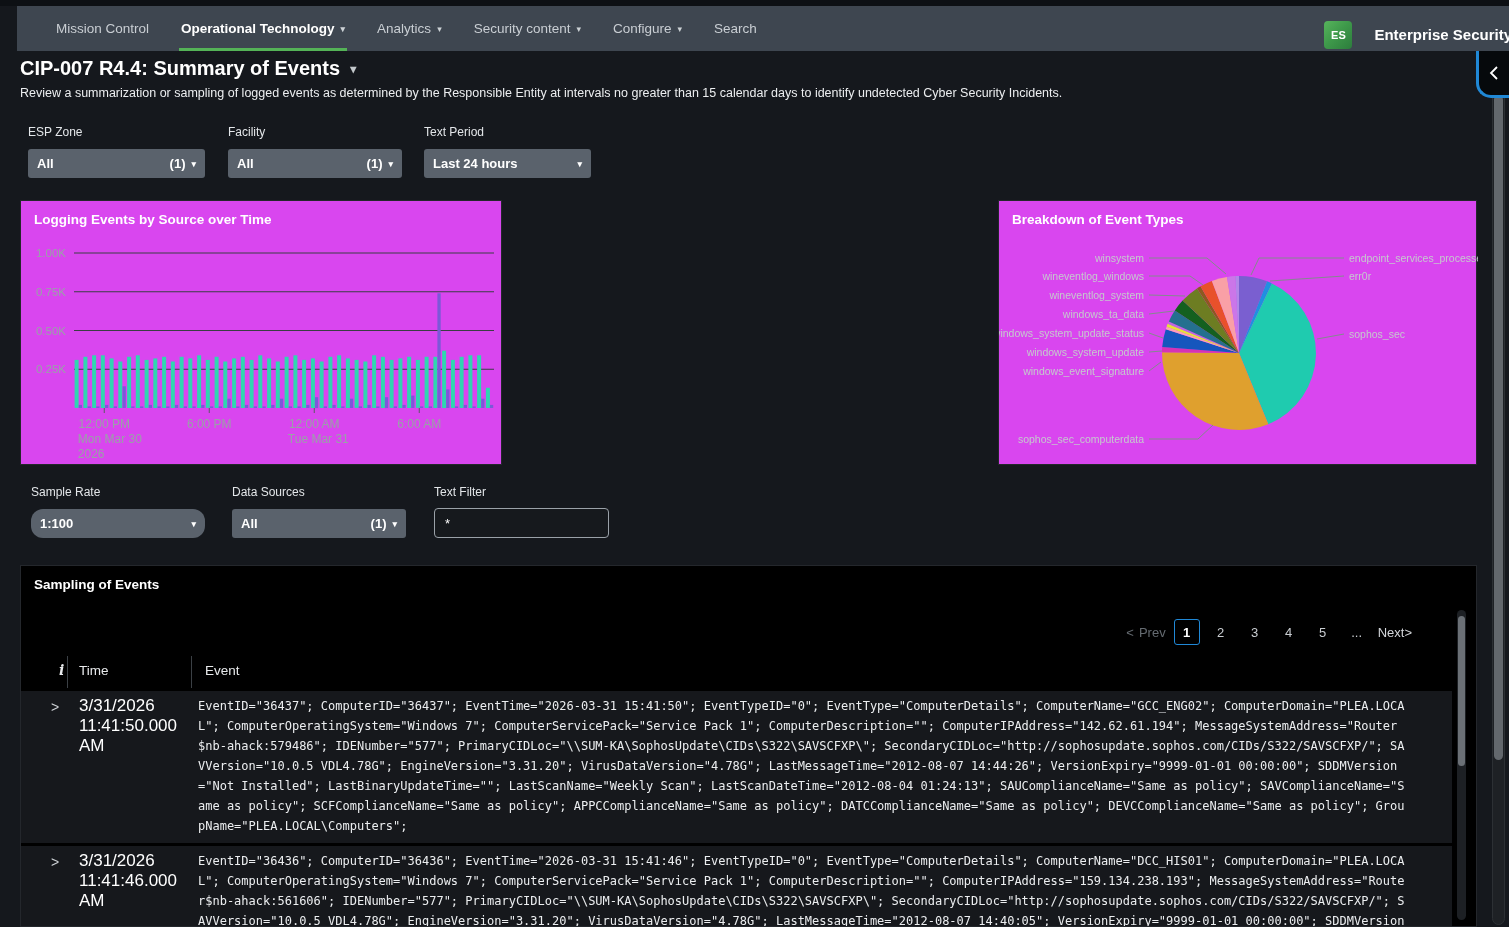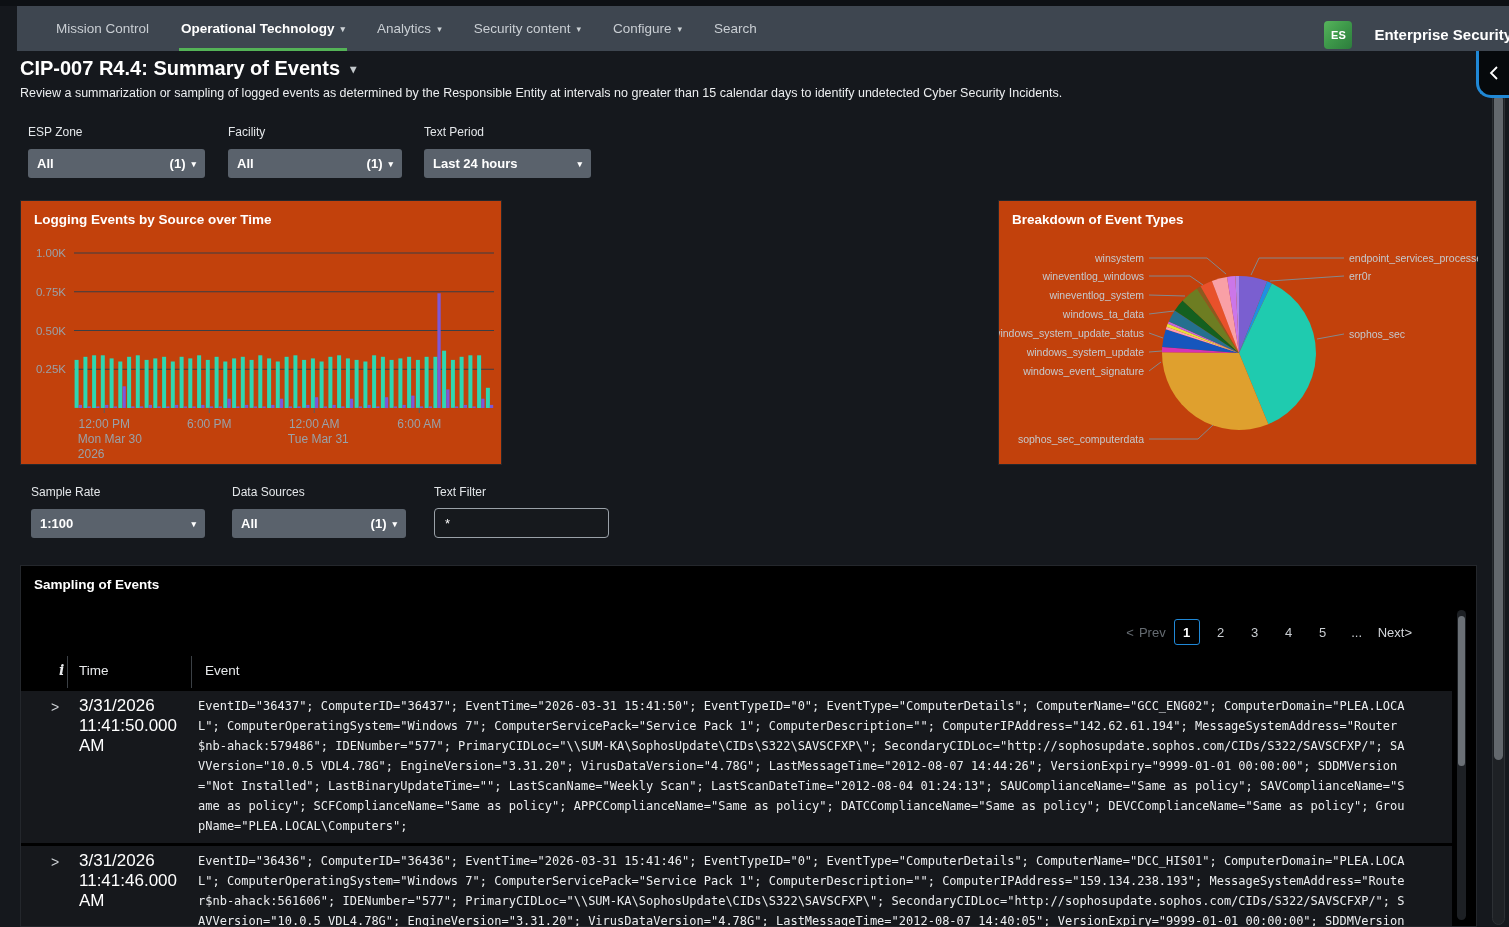--- a/index.html
+++ b/index.html
@@ -32,21 +32,21 @@
   .f-label { position:absolute; font-size:12px; color:#e3e6e9; }
   .dropdown { position:absolute; height:29px; background:#5a626c; background:#5a626c; border-radius:3px;
               display:flex; align-items:center; justify-content:space-between; padding:0 9px;
               font-size:13px; font-weight:bold; color:#fff; cursor:pointer; }
   .dd-right { display:flex; align-items:center; gap:6px; font-weight:bold; }
   .dd-caret { font-size:9px; }
   .text-input { position:absolute; height:30px; background:#16191d; border:1px solid #9aa1a8;
                 border-radius:4px; color:#fff; font-size:13px; padding:0 10px; font-family:"Liberation Sans",sans-serif; }
 
   
-  .panel { position:absolute; background:#c2410c; border:1px solid #24272c; }
+  .panel { position:absolute; background:#d946ef; border:1px solid #24272c; }
   .panel-title { position:absolute; left:13px; top:11px; font-size:13.5px; font-weight:bold; color:#fff; z-index:2; }
   .panel svg { position:absolute; left:0; top:0; }
   .ax { font:11.5px "Liberation Sans",sans-serif; fill:#9aa1a8; }
   .pl { font:10.5px "Liberation Sans",sans-serif; fill:#c5c9cd; }
 
   
   .events-panel { position:absolute; left:20px; top:565px; width:1457px; height:362px;
                   background:#000; border:1px solid #24272c; overflow:hidden; }
   .pagination { position:absolute; top:53px; right:64px; display:flex; align-items:center; gap:8px;
                 font-size:13px; color:#c9cdd1; }
@@ -303,21 +303,21 @@
         <polyline points="345,57 260,57 252,74" fill="none" stroke="#84898e" stroke-width="1"></polyline>
         <text x="350" y="61" text-anchor="start" class="pl" style="font-size:10.5px">endpoint_services_processes</text>
         <polyline points="345,75 271,80" fill="none" stroke="#84898e" stroke-width="1"></polyline>
         <text x="350" y="79" text-anchor="start" class="pl" style="font-size:10.5px">err0r</text>
         <polyline points="345,133 318,138" fill="none" stroke="#84898e" stroke-width="1"></polyline>
         <text x="350" y="137" text-anchor="start" class="pl" style="font-size:10.5px">sophos_sec</text>
       </svg>
   </div>
 
   <div class="f-label" style="left:31px; top:485px;">Sample Rate</div>
-  <div class="dropdown" style="left:31px; top:509px; width:174px;">
+  <div class="dropdown" style="left:31px; top:509px; width:174px;border-radius:12px;">
     <span>1:100</span>
     <span class="dd-right">
         <span class="dd-caret">▾</span>
       </span>
   </div>
   <div class="f-label" style="left:232px; top:485px;">Data Sources</div>
   <div class="dropdown" style="left:232px; top:509px; width:174px;">
     <span>All</span>
     <span class="dd-right">
         <span>(1)</span>

